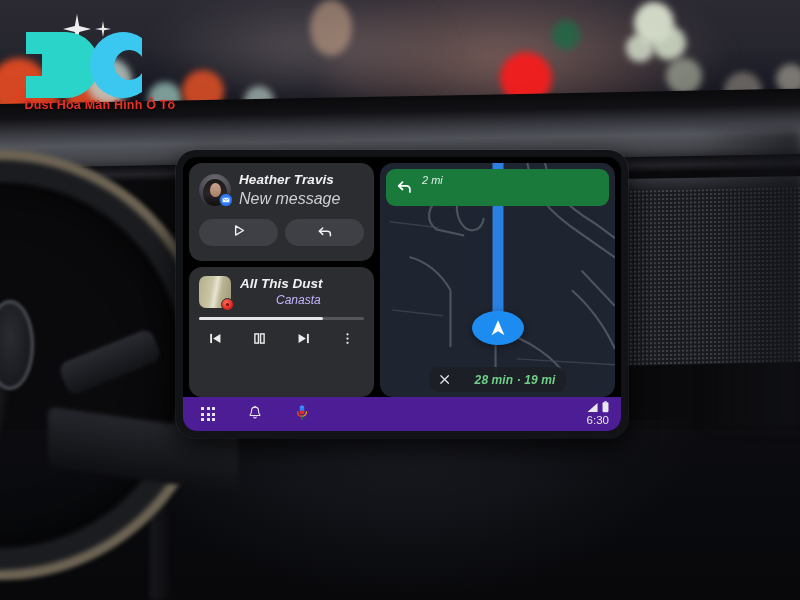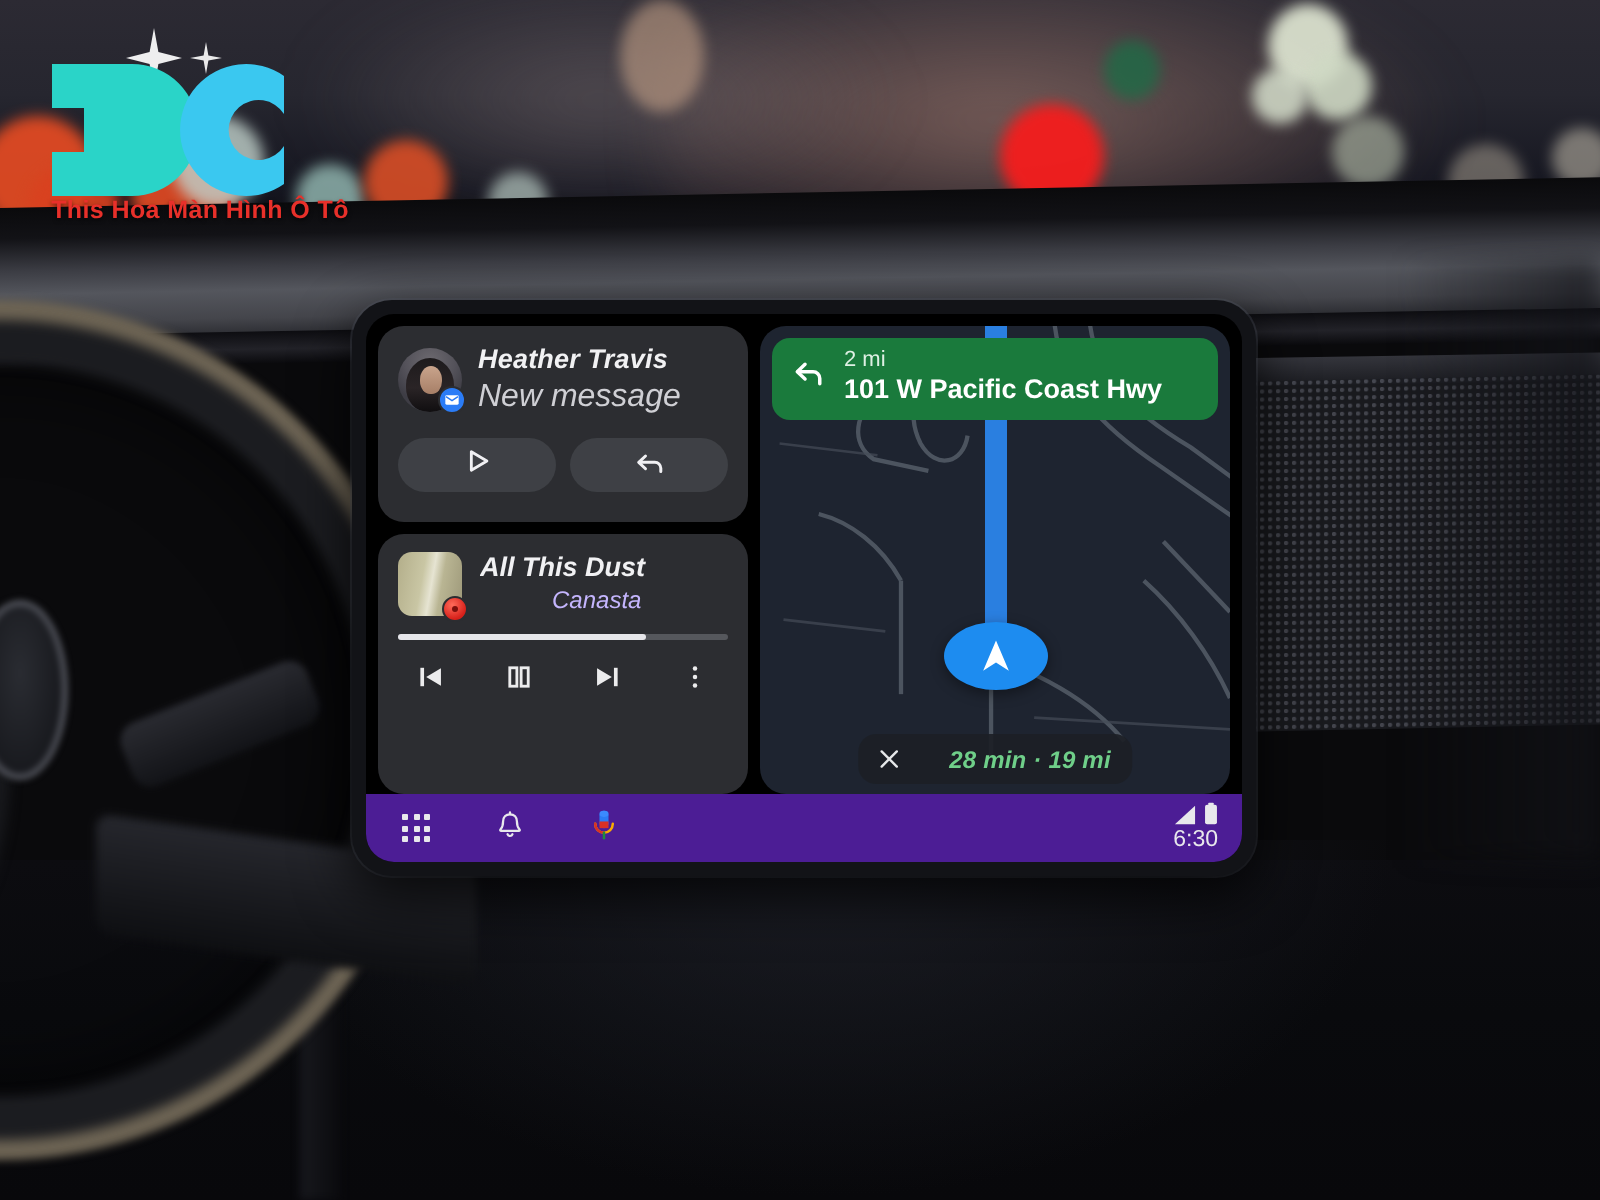--- a/index.html
+++ b/index.html
@@ -252,21 +252,21 @@
     box-shadow:0 2px 7px rgba(0,0,0,.4);
   }
   .nav-banner {
     position:absolute; left:6px; right:6px; top:6px;
     background:#1a7a3c;
     border-radius:9px;
     padding:5px 9px 6px 9px;
     display:flex; gap:8px; align-items:flex-start;
   }
   .nb-text { min-width:0; }
-  .nb-dist { color:#dff0e4; font-size:11px; line-height:1.1; }
+  .nb-dist { color:#dff0e4; font-size:11px; line-height:1.1;font-style:italic; }
   .nb-road {
     color:#ffffff; font-size:13.5px; font-weight:700; line-height:1.25; margin-top:1px;
     white-space:nowrap; overflow:hidden; text-overflow:ellipsis;
   }
   .eta-chip {
     position:absolute; left:50%; bottom:5px; transform:translateX(-50%);
     background:rgba(28,32,38,.92);
     border-radius:9px; height:25px;
     display:flex; align-items:center; gap:24px;
     padding:0 11px 0 9px;
@@ -476,21 +476,20 @@
 
         <div class="nav-banner">
           <span style="flex:none;margin-top:3px;">
             <svg width="19" height="19" viewBox="0 0 24 24" aria-hidden="true">
               <path d="M9.5 6.5L4.6 11.2 9.5 15.8" fill="none" stroke="#ffffff" stroke-width="2.2" stroke-linecap="round" stroke-linejoin="round"></path>
               <path d="M5 11.2h9.6a4.2 4.2 0 0 1 4.2 4.2v3.4" fill="none" stroke="#ffffff" stroke-width="2.2" stroke-linecap="round"></path>
             </svg>
           </span>
           <div class="nb-text">
             <div class="nb-dist">2 mi</div>
-            <div class="nb-road">101 W Pacific Coast Hwy</div>
           </div>
         </div>
 
         <div class="eta-chip">
           <span style="display:flex;">
             <svg width="13" height="13" viewBox="0 0 24 24" aria-hidden="true">
               <path d="M5 5L19 19M19 5L5 19" stroke="#e6e8ea" stroke-width="2.2" stroke-linecap="round"></path>
             </svg>
           </span>
           <span class="eta-text">28 min · 19 mi</span>
@@ -562,14 +561,14 @@
   </svg>
   <svg class="spark" style="left:86px; top:14px;" width="18" height="18" viewBox="0 0 18 18">
     <path d="M9 1 L10.2 7.8 L17 9 L10.2 10.2 L9 17 L7.8 10.2 L1 9 L7.8 7.8 Z" fill="#ffffff" opacity=".9"></path>
   </svg>
   <svg class="wm-logo" width="148" height="74" viewBox="0 0 148 74">
     <path d="M4 4 h40 a33 33 0 0 1 0 66 H4 V48 h16 V26 H4 Z" fill="#2ad4c8"></path>
     <path d="M24 26 h20 a11 11 0 0 1 0 22 H24 Z" fill="#0f1b2a" opacity=".0"></path>
     <path d="M128 10 a33 33 0 1 0 0 54 v-19 a15 15 0 1 1 0 -16 Z" fill="#3ac8f0" transform="translate(-8,0)"></path>
     <path d="M96 37 a27 27 0 0 1 27 -27 v16 a11 11 0 0 0 -11 11 a11 11 0 0 0 11 11 v16 a27 27 0 0 1 -27 -27 Z" fill="#2ad4c8" opacity=".0"></path>
   </svg>
-  <div class="wm-text">This Hoa Màn Hình Ô Tô</div>
+  <div class="wm-text">Dust Hoa Màn Hình Ô Tô</div>
 </div>
 
 </body></html>

